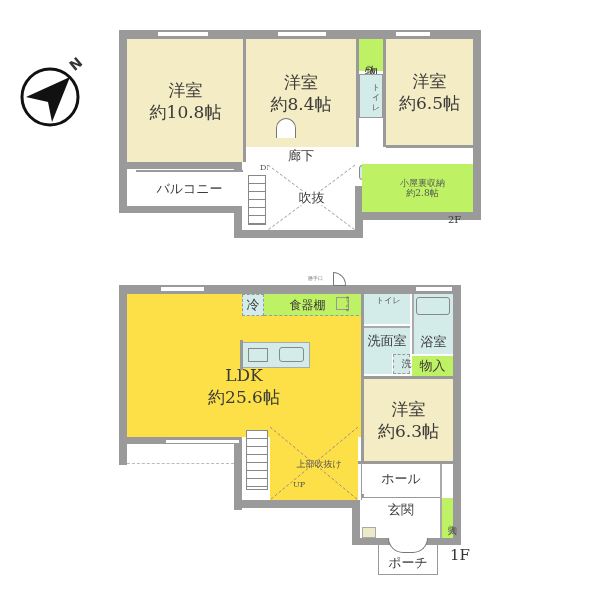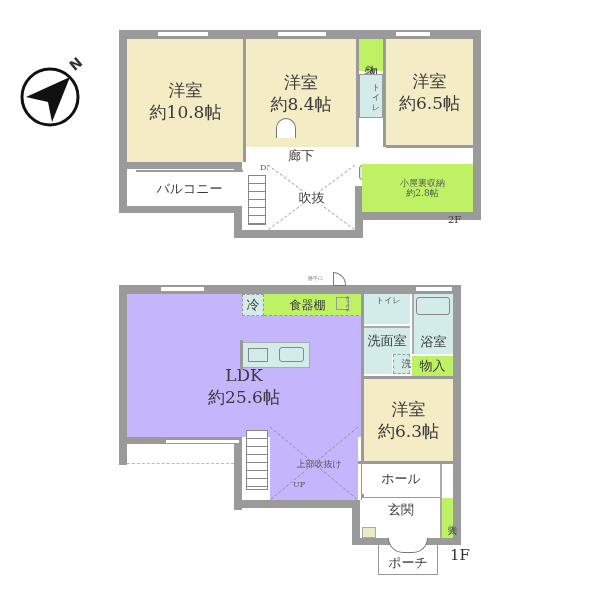--- a/index.html
+++ b/index.html
@@ -1,21 +1,21 @@
 <!DOCTYPE html>
 <html><head>
 <meta charset="utf-8">
 <style>
   html, body { margin:0; padding:0; background:#ffffff; }
   body { width:600px; height:600px; position:relative; overflow:hidden; font-family:"DejaVu Serif", serif; color:#333; }
   .abs { position:absolute; box-sizing:border-box; }
   .wall { background:#9a9a9a; position:absolute; }
   .room { position:absolute; box-sizing:border-box; display:flex; flex-direction:column; align-items:center; justify-content:center; text-align:center; }
   .yellow { background:#f4ecc4; }
-  .pink { background:#c4b5fd; }
+  .pink { background:#fde047; }
   .blue { background:#d3ebe9; }
   .tan { background:#bef264; }
   .white { background:#ffffff; }
   .lbl { font-size:17px; line-height:22px; color:#3a3a3a; }
   .lbl-sm { font-size:13px; line-height:14px; color:#3a3a3a; }
   .lbl-xs { font-size:8px; line-height:10px; color:#555;margin-left:10px; }
   .window { position:absolute; background:#fff; border:1px solid #999; box-sizing:border-box; }
   .stairs { position:absolute; background:repeating-linear-gradient(#fff 0 7px, #888 7px 8px); border:1px solid #888; box-sizing:border-box; }
   .door-arc { position:absolute; border:1px solid #777; box-sizing:border-box; background:#fff; }
   .compass { position:absolute; }

